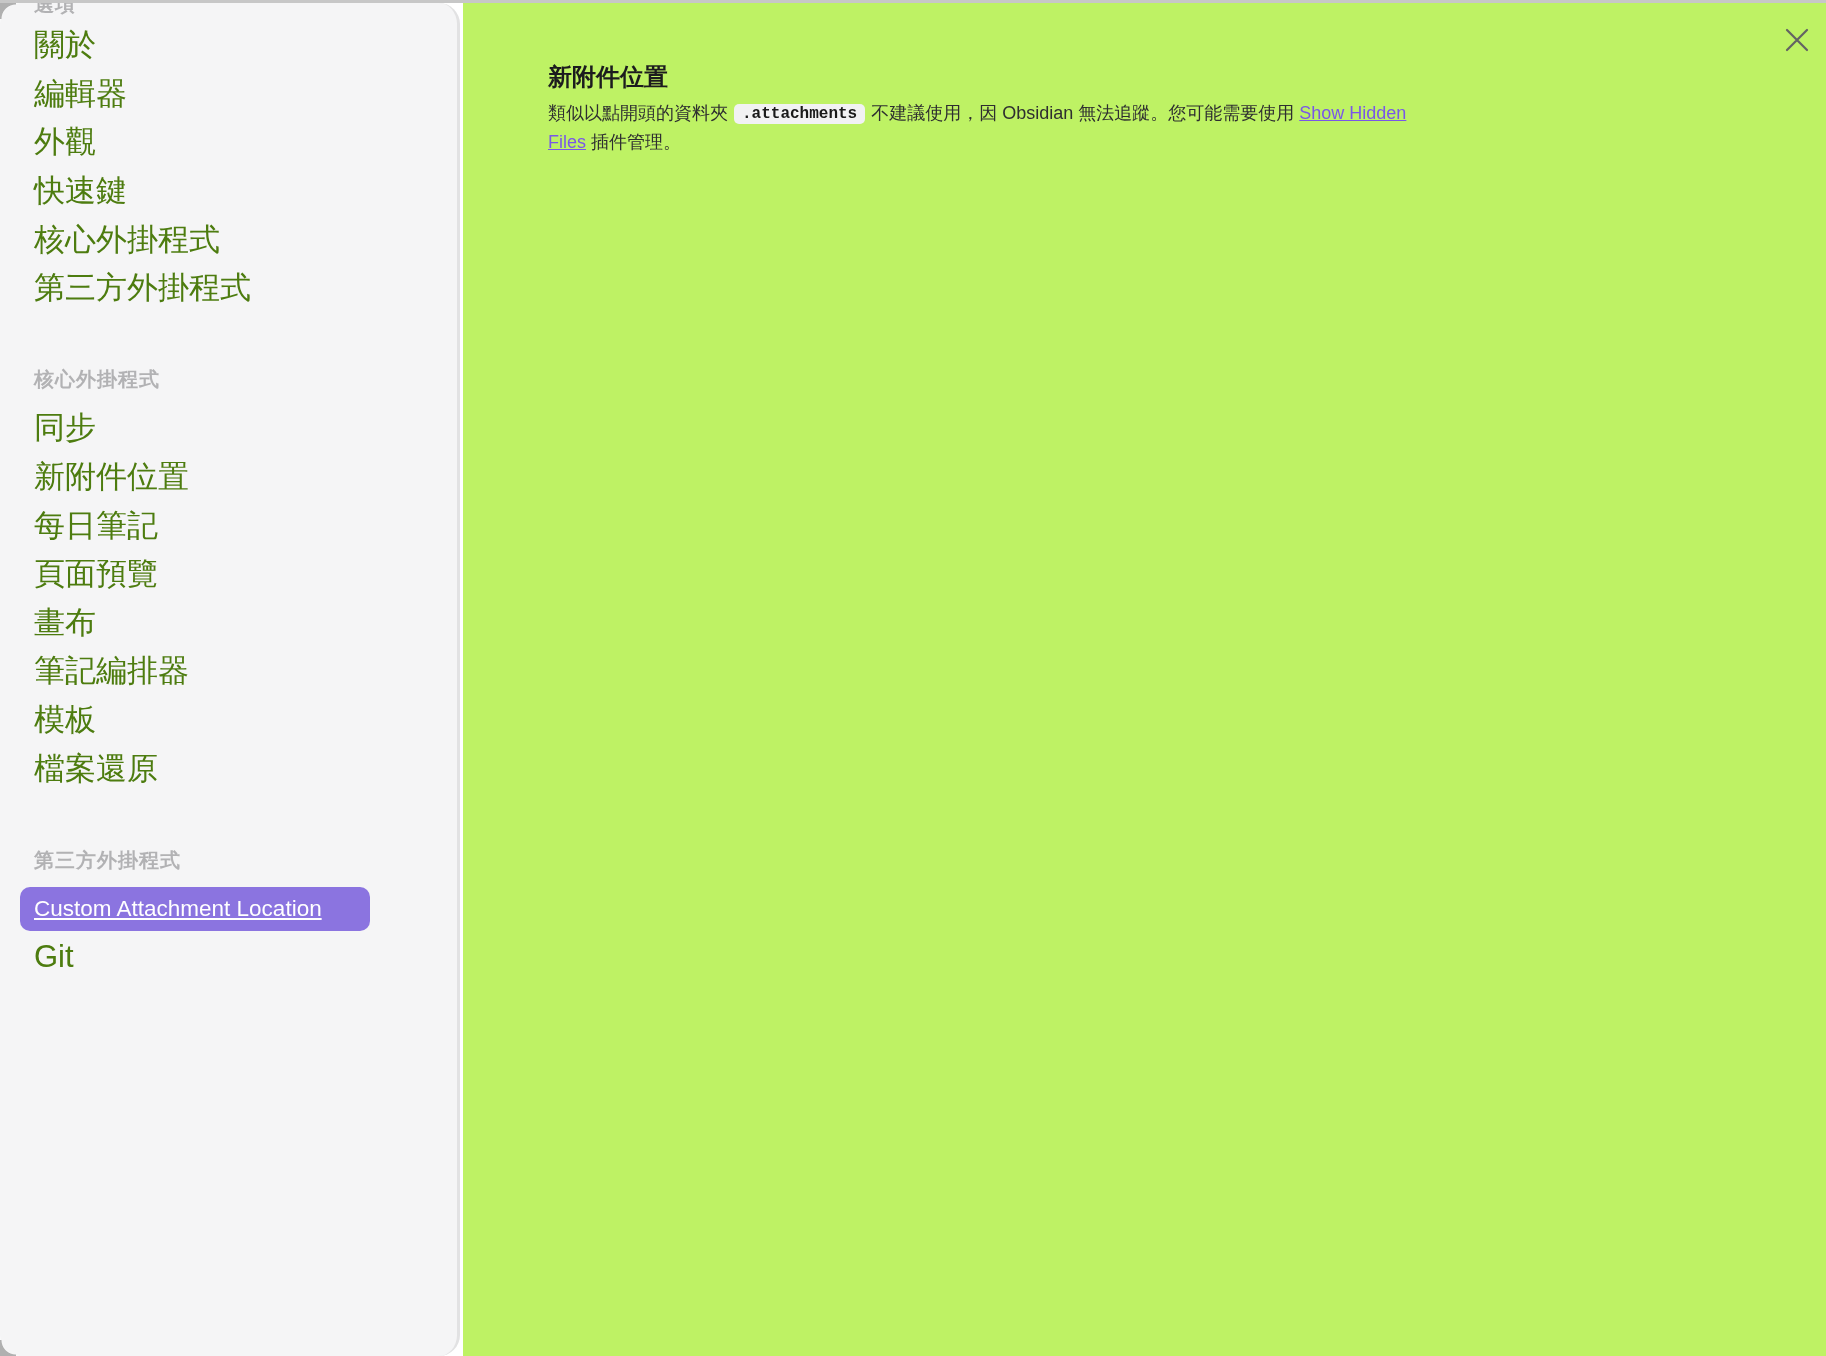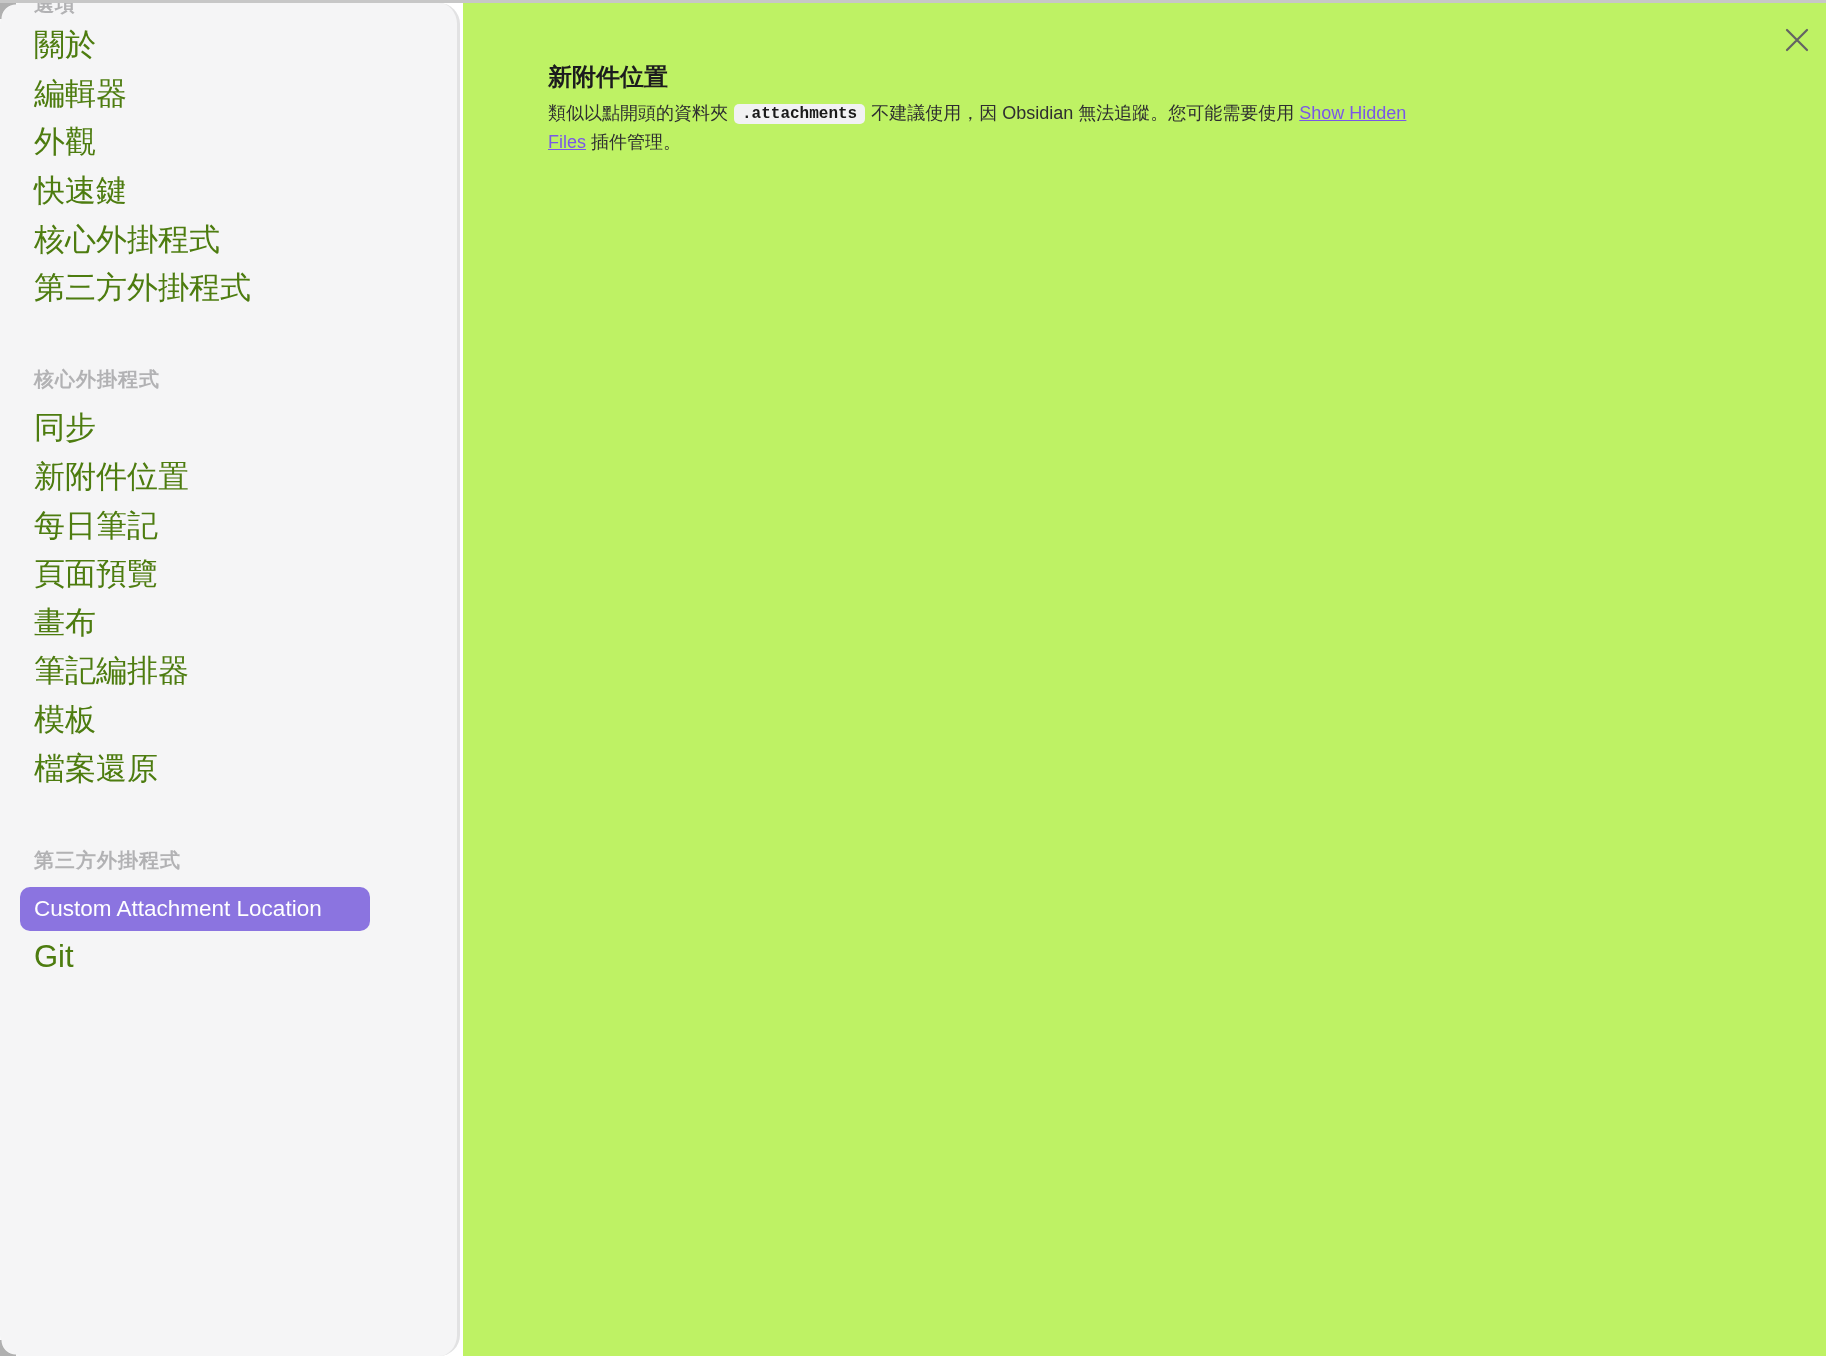--- a/index.html
+++ b/index.html
@@ -71,20 +71,21 @@
   .vtab.selected{
     margin:2.3px 0 2.3px 20px;
     width:350px;
     height:44px;
     padding-left:14px;
     background:var(--accent);
     color:#ffffff;
     font-weight:500;
     font-size:22.5px;
     border-radius:10px;
+    text-decoration:underline;
   }
 
   
   .main{
     position:absolute;top:3px;left:463px;right:0;bottom:0;
     background:#bef264;
     padding:59px 40px 0 85px;
   }
   .setting-title{
     font-size:24px;

